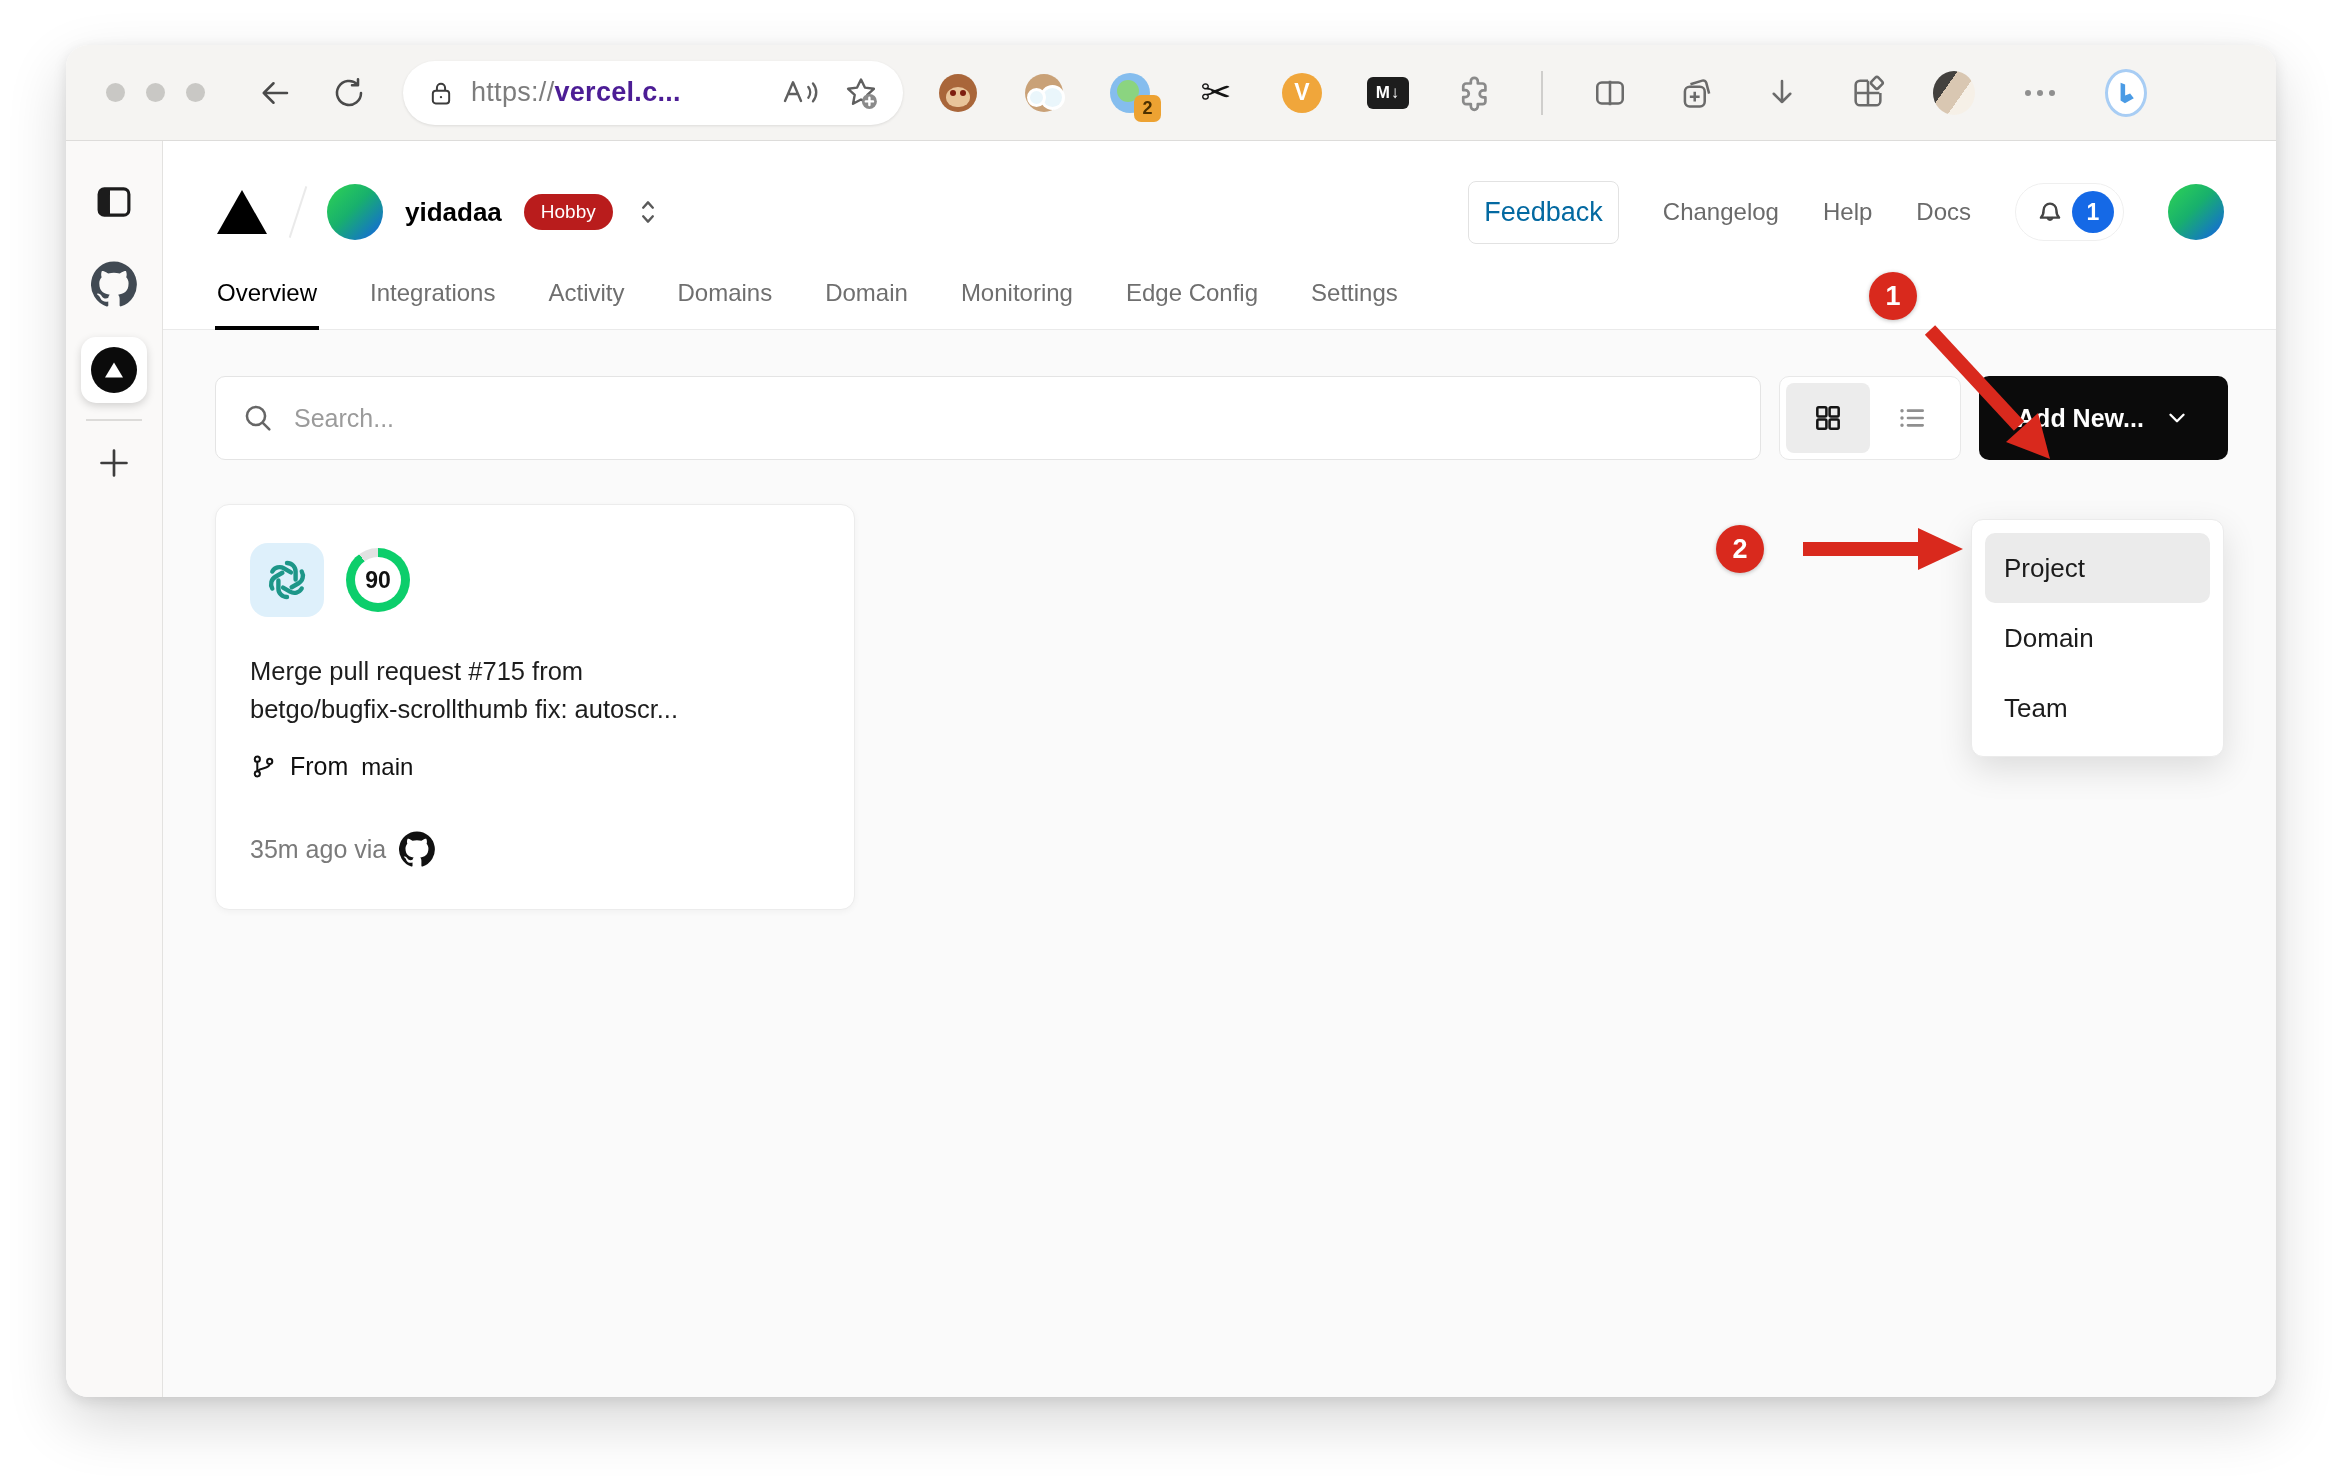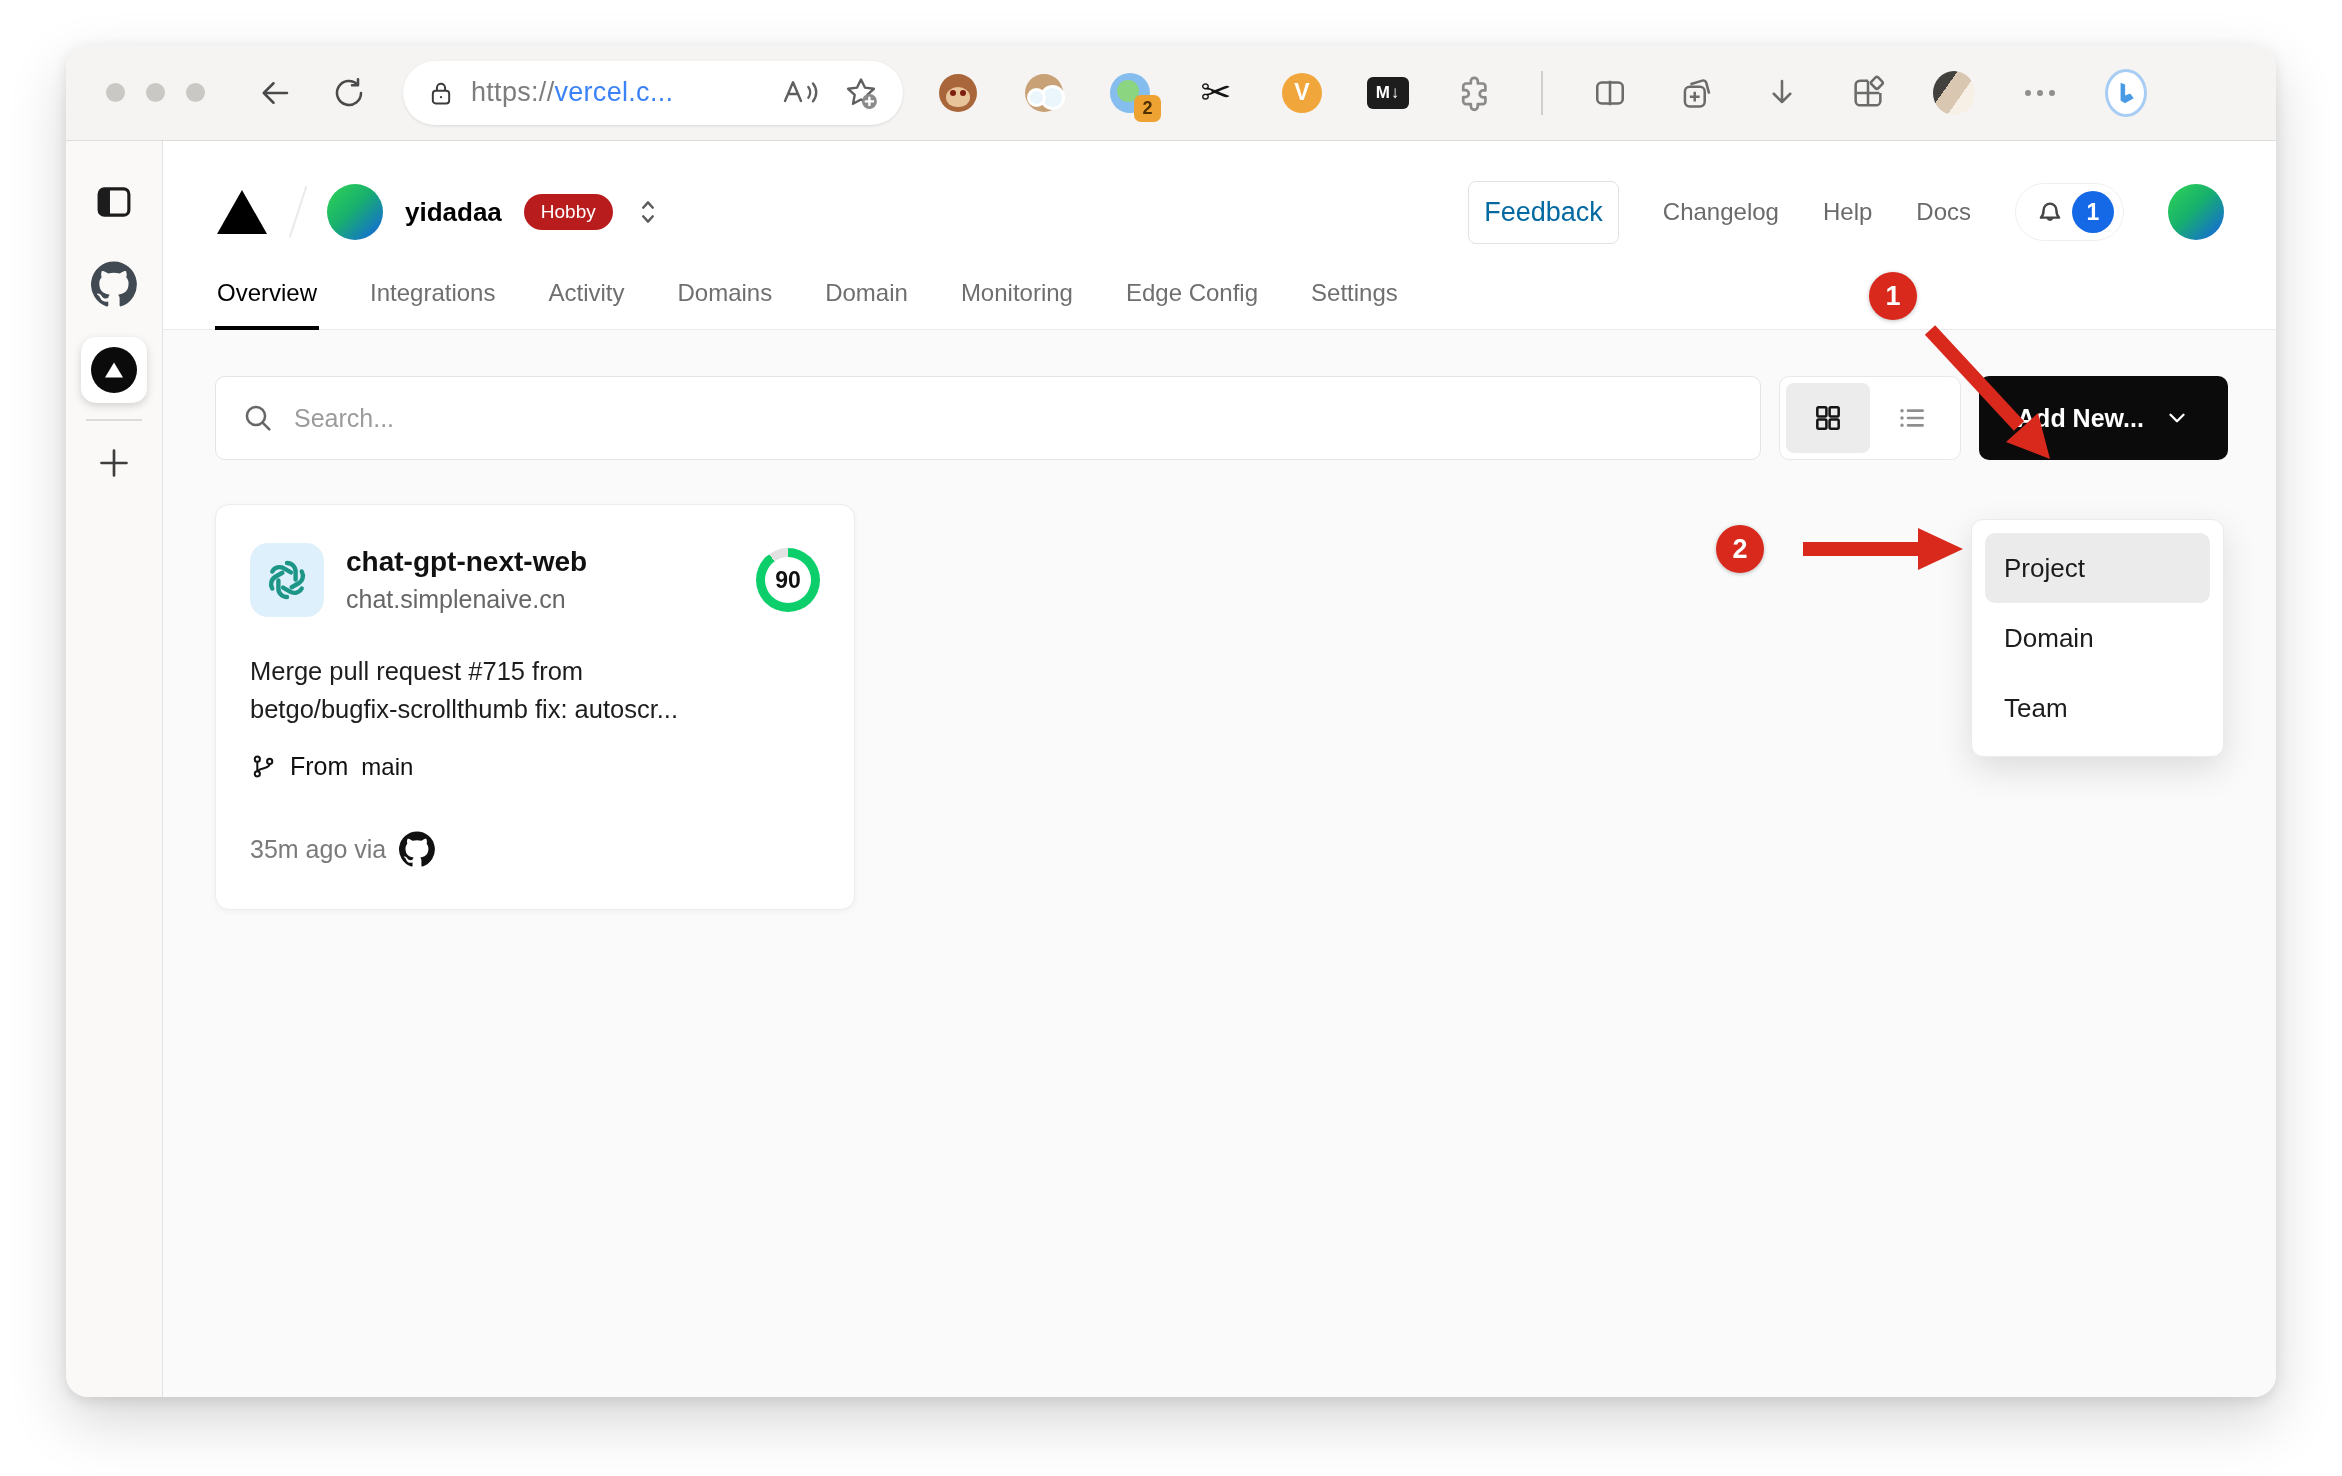--- a/index.html
+++ b/index.html
@@ -16,21 +16,21 @@
   .toolbar { height:96px; flex:0 0 96px; background:#f5f4f2; border-bottom:1px solid #dddcda;
     display:flex; align-items:center; padding:0 40px 0 40px; }
   .traffic { display:flex; gap:21px; margin-right:50px; }
   .tlight { width:19px; height:19px; border-radius:50%; background:#c9c8c5; }
   .navbtn { width:40px; height:40px; display:flex; align-items:center; justify-content:center;
     background:none; border:none; margin-right:34px; cursor:pointer; }
   .url-pill { height:64px; width:500px; background:#fff; border-radius:32px;
     box-shadow:0 1px 3px rgba(0,0,0,.10); display:flex; align-items:center; padding:0 20px 0 24px; gap:16px; }
   .url-text { font-size:27px; letter-spacing:.3px; white-space:nowrap; }
   .url-text .pre { color:#7d7d7d; }
-  .url-text .host { color:#3b82f6; font-weight:400; }
+  .url-text .host { color:#4c1d95; font-weight:700; }
   .url-spacer { flex:1; }
   .ext-row { display:flex; align-items:center; gap:44px; margin-left:34px; flex:1; }
   .exticon { width:42px; height:42px; display:flex; align-items:center; justify-content:center;
     position:relative; background:none; border:none; cursor:pointer; }
   .monkey { width:38px; height:38px; border-radius:50%; background:#a9663a; position:relative; }
   .monkey::before { content:""; position:absolute; left:7px; top:13px; width:24px; height:20px;
     border-radius:50% 50% 45% 45%; background:#e8c49a; }
   .monkey::after { content:""; position:absolute; left:11px; top:16px; width:6px; height:6px;
     border-radius:50%; background:#7e1e10; box-shadow:10px 0 0 #7e1e10; }
   .granny { width:38px; height:38px; border-radius:50%; background:#c9a177; position:relative; }
@@ -378,24 +378,20 @@
                   <g>
                     <path d="M24 7c4.8 0 8.6 3.8 8.6 8.6v8"></path>
                     <path d="M24 7c4.8 0 8.6 3.8 8.6 8.6v8" transform="rotate(60 24 24)"></path>
                     <path d="M24 7c4.8 0 8.6 3.8 8.6 8.6v8" transform="rotate(120 24 24)"></path>
                     <path d="M24 7c4.8 0 8.6 3.8 8.6 8.6v8" transform="rotate(180 24 24)"></path>
                     <path d="M24 7c4.8 0 8.6 3.8 8.6 8.6v8" transform="rotate(240 24 24)"></path>
                     <path d="M24 7c4.8 0 8.6 3.8 8.6 8.6v8" transform="rotate(300 24 24)"></path>
                   </g>
                 </svg>
               </span>
-              <span class="titles">
-                <span class="c-title" style="display:block">chat-gpt-next-web</span>
-                <span class="c-domain" style="display:block">chat.simplenaive.cn</span>
-              </span>
               <span class="ring">
                 <span>90</span>
               </span>
             </div>
             <div class="commit">
               <span style="display:block">Merge pull request #715 from</span>
               <span style="display:block">betgo/bugfix-scrollthumb fix: autoscr...</span>
             </div>
             <div class="branch">
               <svg class="ic" width="27" height="27" viewBox="0 0 24 24" fill="none" stroke="#111" stroke-width="1.8">

